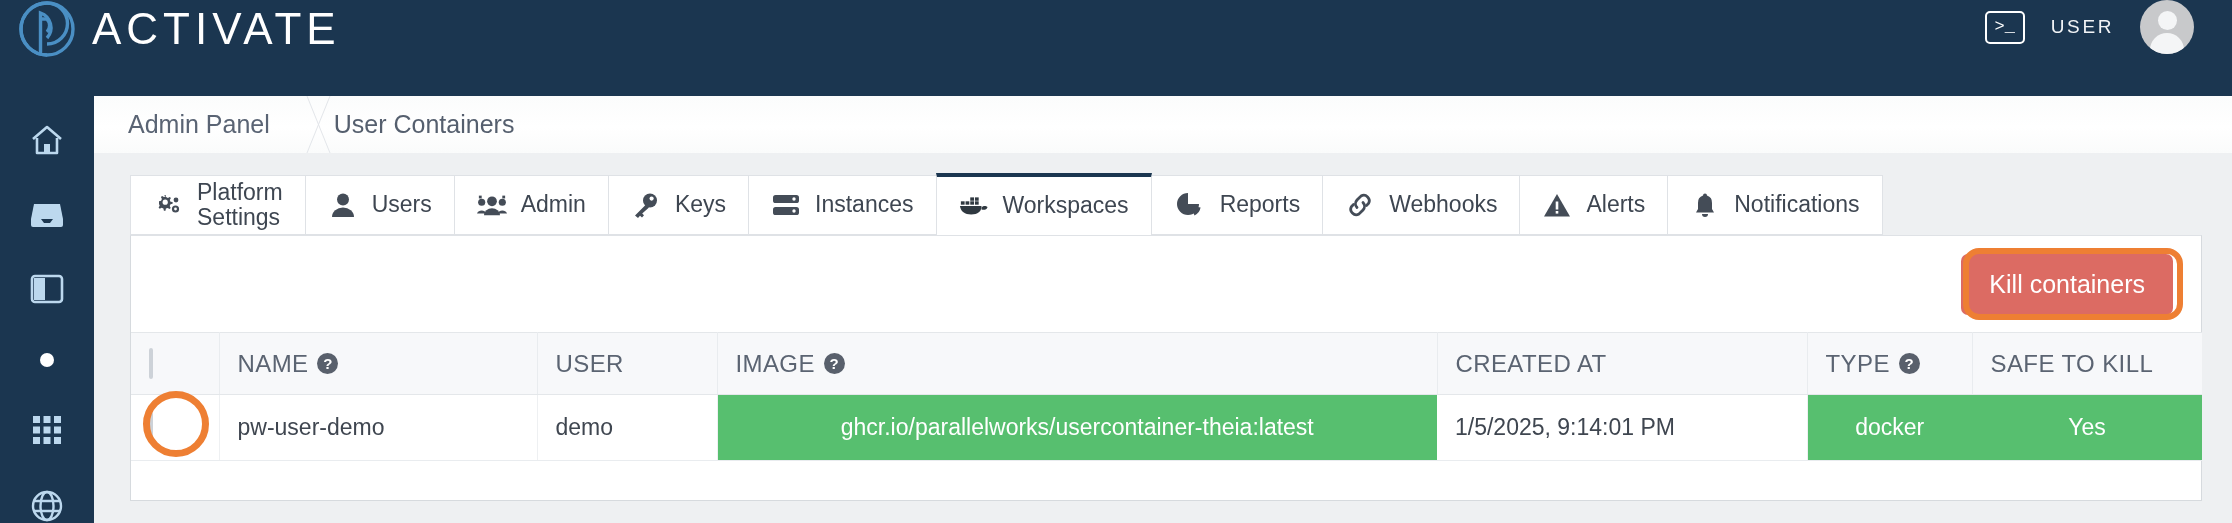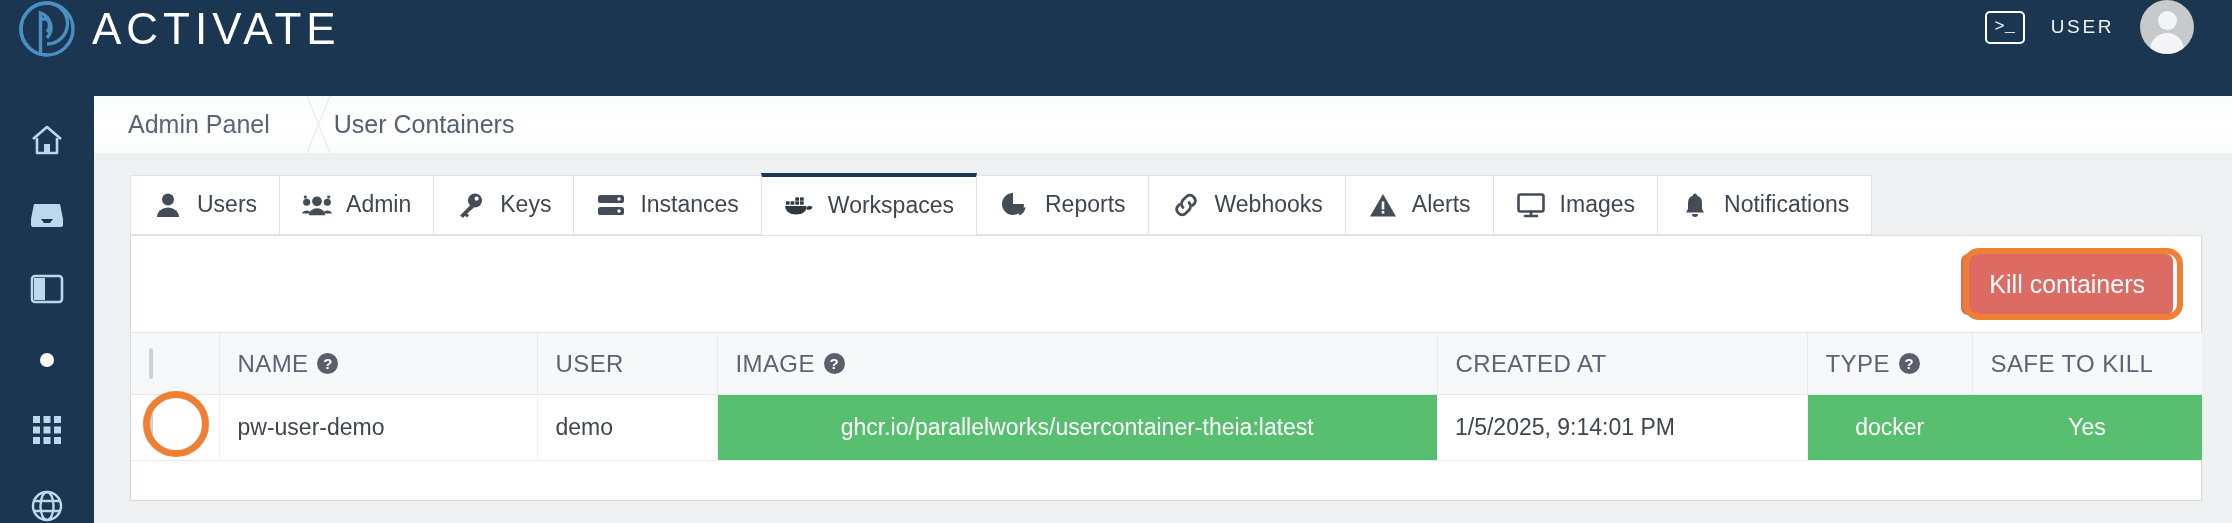--- a/index.html
+++ b/index.html
@@ -306,20 +306,35 @@
 <div class="content">
 
   <div class="breadcrumb-bar">
     <span class="crumb first">Admin Panel</span>
     <span class="crumb-sep"></span>
     <span class="crumb">User Containers</span>
   </div>
 
   <div class="tabs-wrap">
 
+    <div class="tab">
+      <span class="tico">
+        <svg width="26" height="24" viewBox="0 0 26 24" fill="#444c57">
+          <path d="M9 2 l1.6 0 .5 2.1 1.8 .8 1.9-1 1.1 1.2-1.1 1.8 .7 1.8 2.1 .4 0 1.6-2.1 .5-.8 1.8 1 1.9-1.2 1.1-1.8-1.1-1.8 .7-.4 2.1-1.6 0-.5-2.1-1.8-.8-1.9 1-1.1-1.2 1.1-1.8-.7-1.8L4 9.9l0-1.6 2.1-.5 .8-1.8-1-1.9 1.2-1.1 1.8 1.1 1.8-.7z"></path>
+          <circle cx="10.2" cy="9.2" r="2.6" fill="#ffffff"></circle>
+          <circle cx="20.5" cy="16" r="3.6"></circle>
+            <circle cx="20.5" cy="16" r="1.4" fill="#ffffff"></circle>
+          <circle cx="21" cy="7" r="2.4"></circle>
+        </svg>
+      </span>
+      <span class="tlabel two">
+        <span>Platform</span><br>
+        <span>Settings</span>
+      </span>
+    </div>
 
     <div class="tab">
       <span class="tico">
         <svg width="24" height="26" viewBox="0 0 24 26" fill="#444c57">
           <circle cx="12" cy="7.5" r="6"></circle>
           <path d="M1 25 A11 9.5 0 0 1 23 25 Z"></path>
         </svg>
       </span>
       <span class="tlabel">Users</span>
     </div>
@@ -403,29 +418,20 @@
       <span class="tico">
         <svg width="28" height="25" viewBox="0 0 28 25" fill="#444c57">
           <path d="M14 1 L27 23.5 L1 23.5 Z"></path>
           <rect x="12.7" y="8.5" width="2.6" height="8" fill="#ffffff"></rect>
           <rect x="12.7" y="18" width="2.6" height="2.6" fill="#ffffff"></rect>
         </svg>
       </span>
       <span class="tlabel">Alerts</span>
     </div>
 
-    <div class="tab">
-      <span class="tico">
-        <svg width="28" height="25" viewBox="0 0 28 25" fill="none" stroke="#444c57" stroke-width="2.6">
-          <rect x="1.5" y="1.5" width="25" height="17" rx="2"></rect>
-          <path d="M14 18.5 L14 22.5 M8 23 L20 23" stroke-linecap="round"></path>
-        </svg>
-      </span>
-      <span class="tlabel">Images</span>
-    </div>
 
     <div class="tab">
       <span class="tico">
         <svg width="24" height="26" viewBox="0 0 24 26" fill="#444c57">
           <path d="M12 1.5 A2 2 0 0 1 14 3.5 A7.5 7.5 0 0 1 19 11 L19 17 L21 20.5 L3 20.5 L5 17 L5 11 A7.5 7.5 0 0 1 10 3.5 A2 2 0 0 1 12 1.5 Z"></path>
           <path d="M9 22 A3 3 0 0 0 15 22 Z"></path>
         </svg>
       </span>
       <span class="tlabel">Notifications</span>
     </div>

